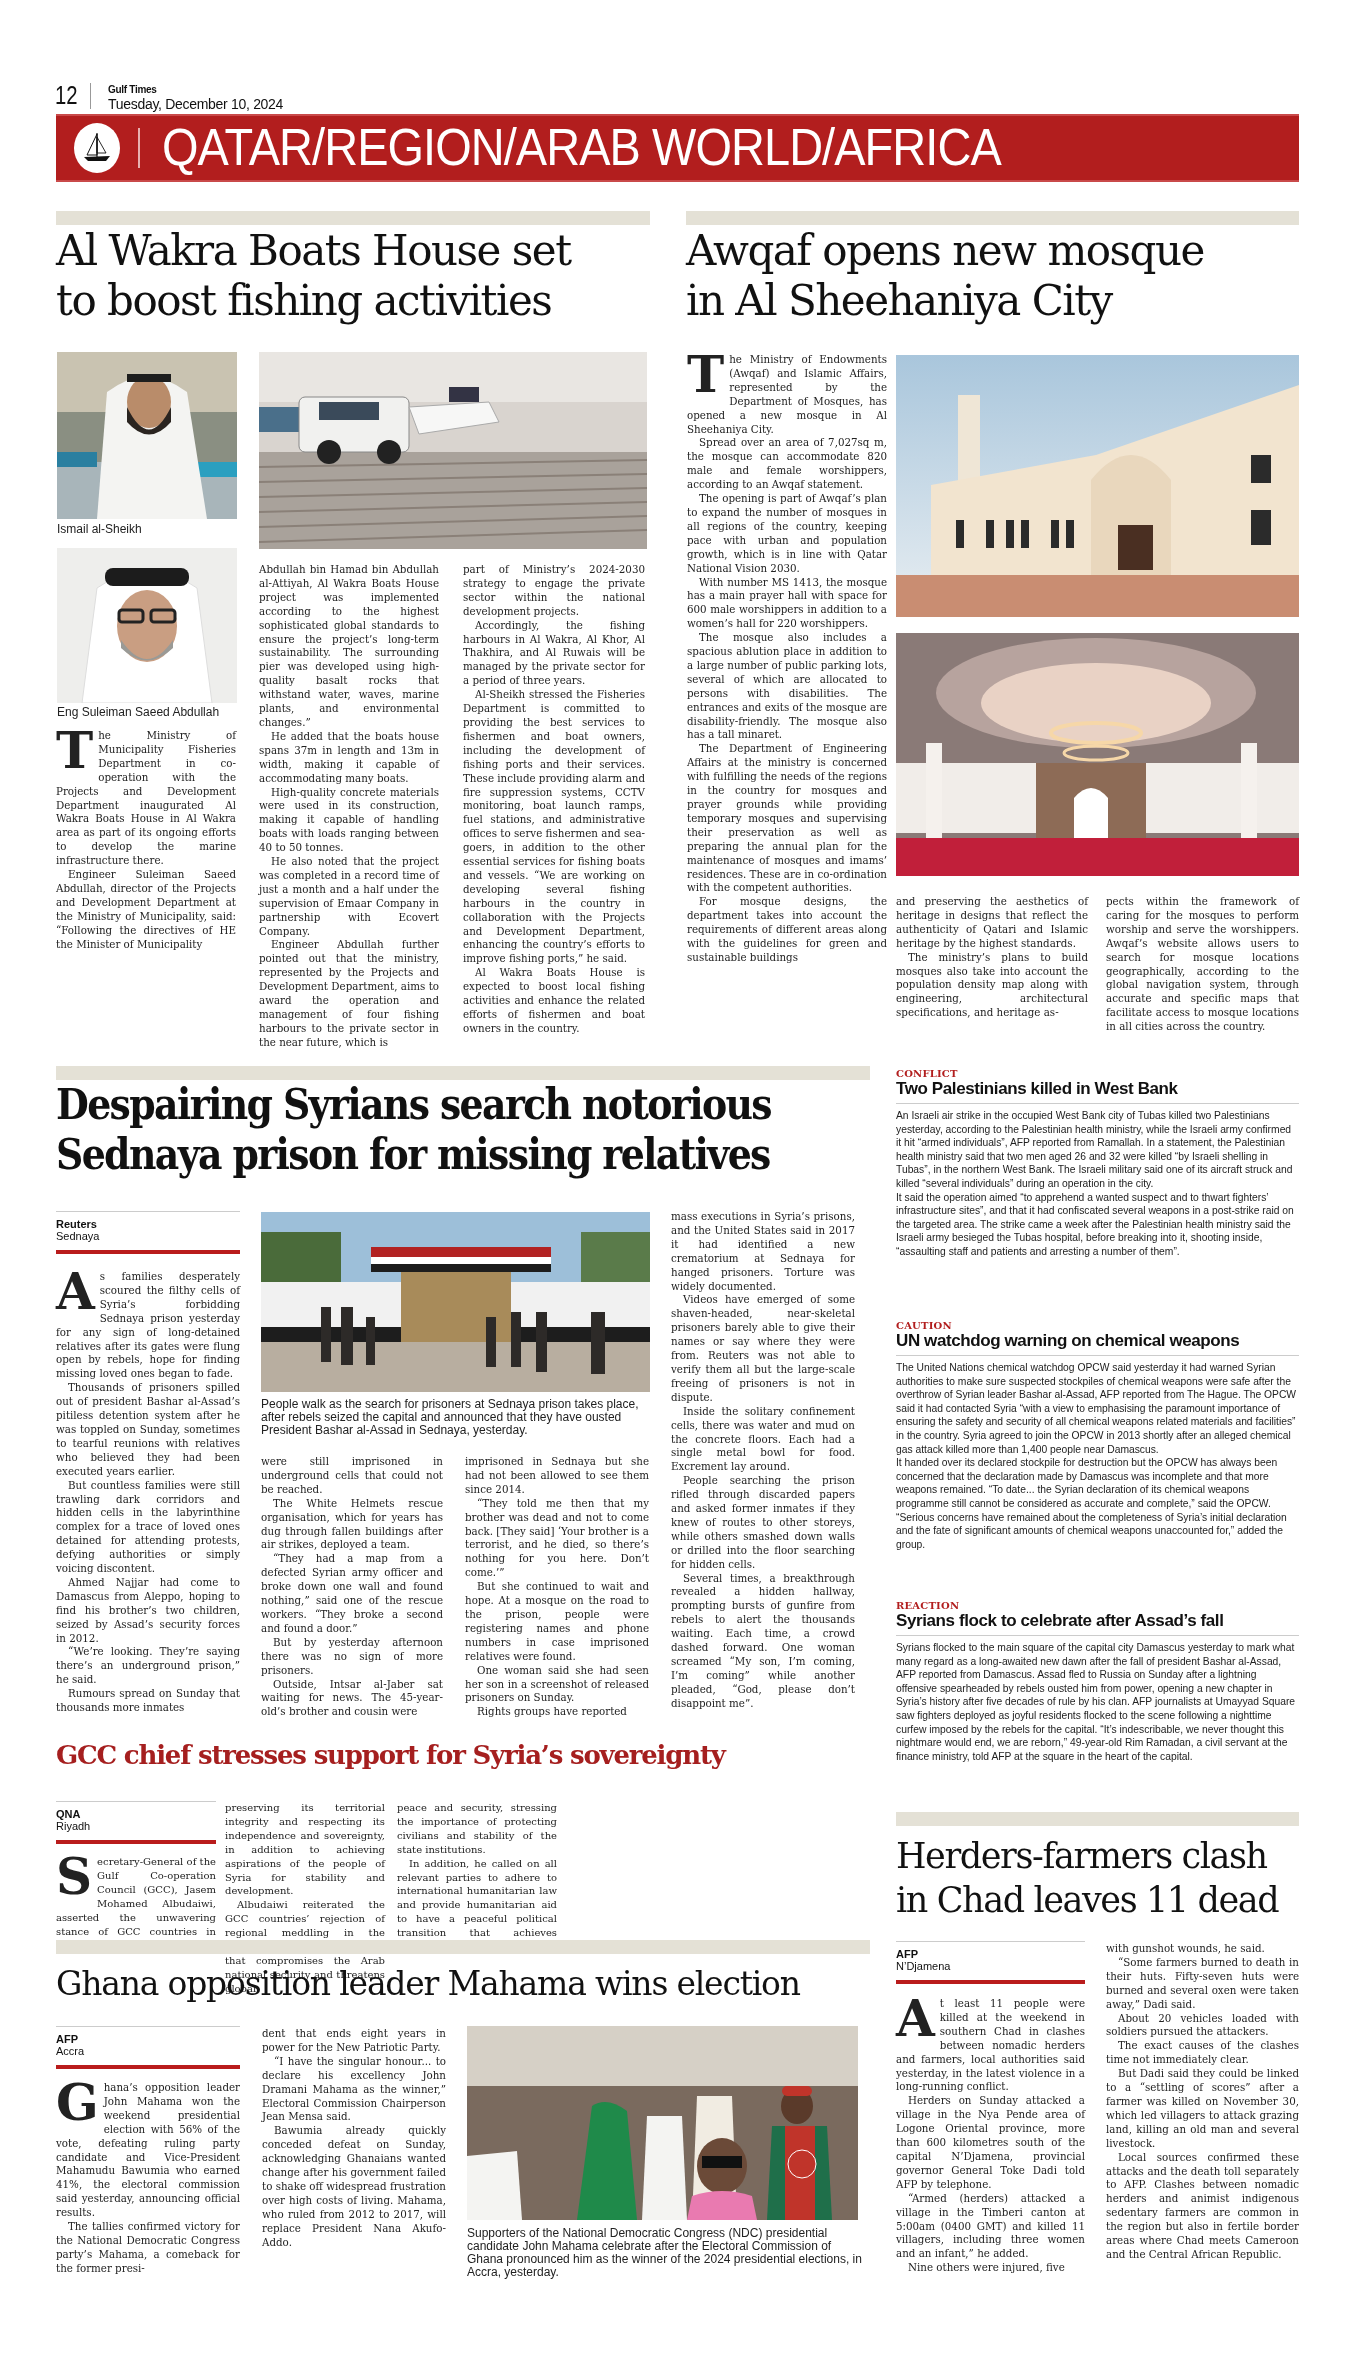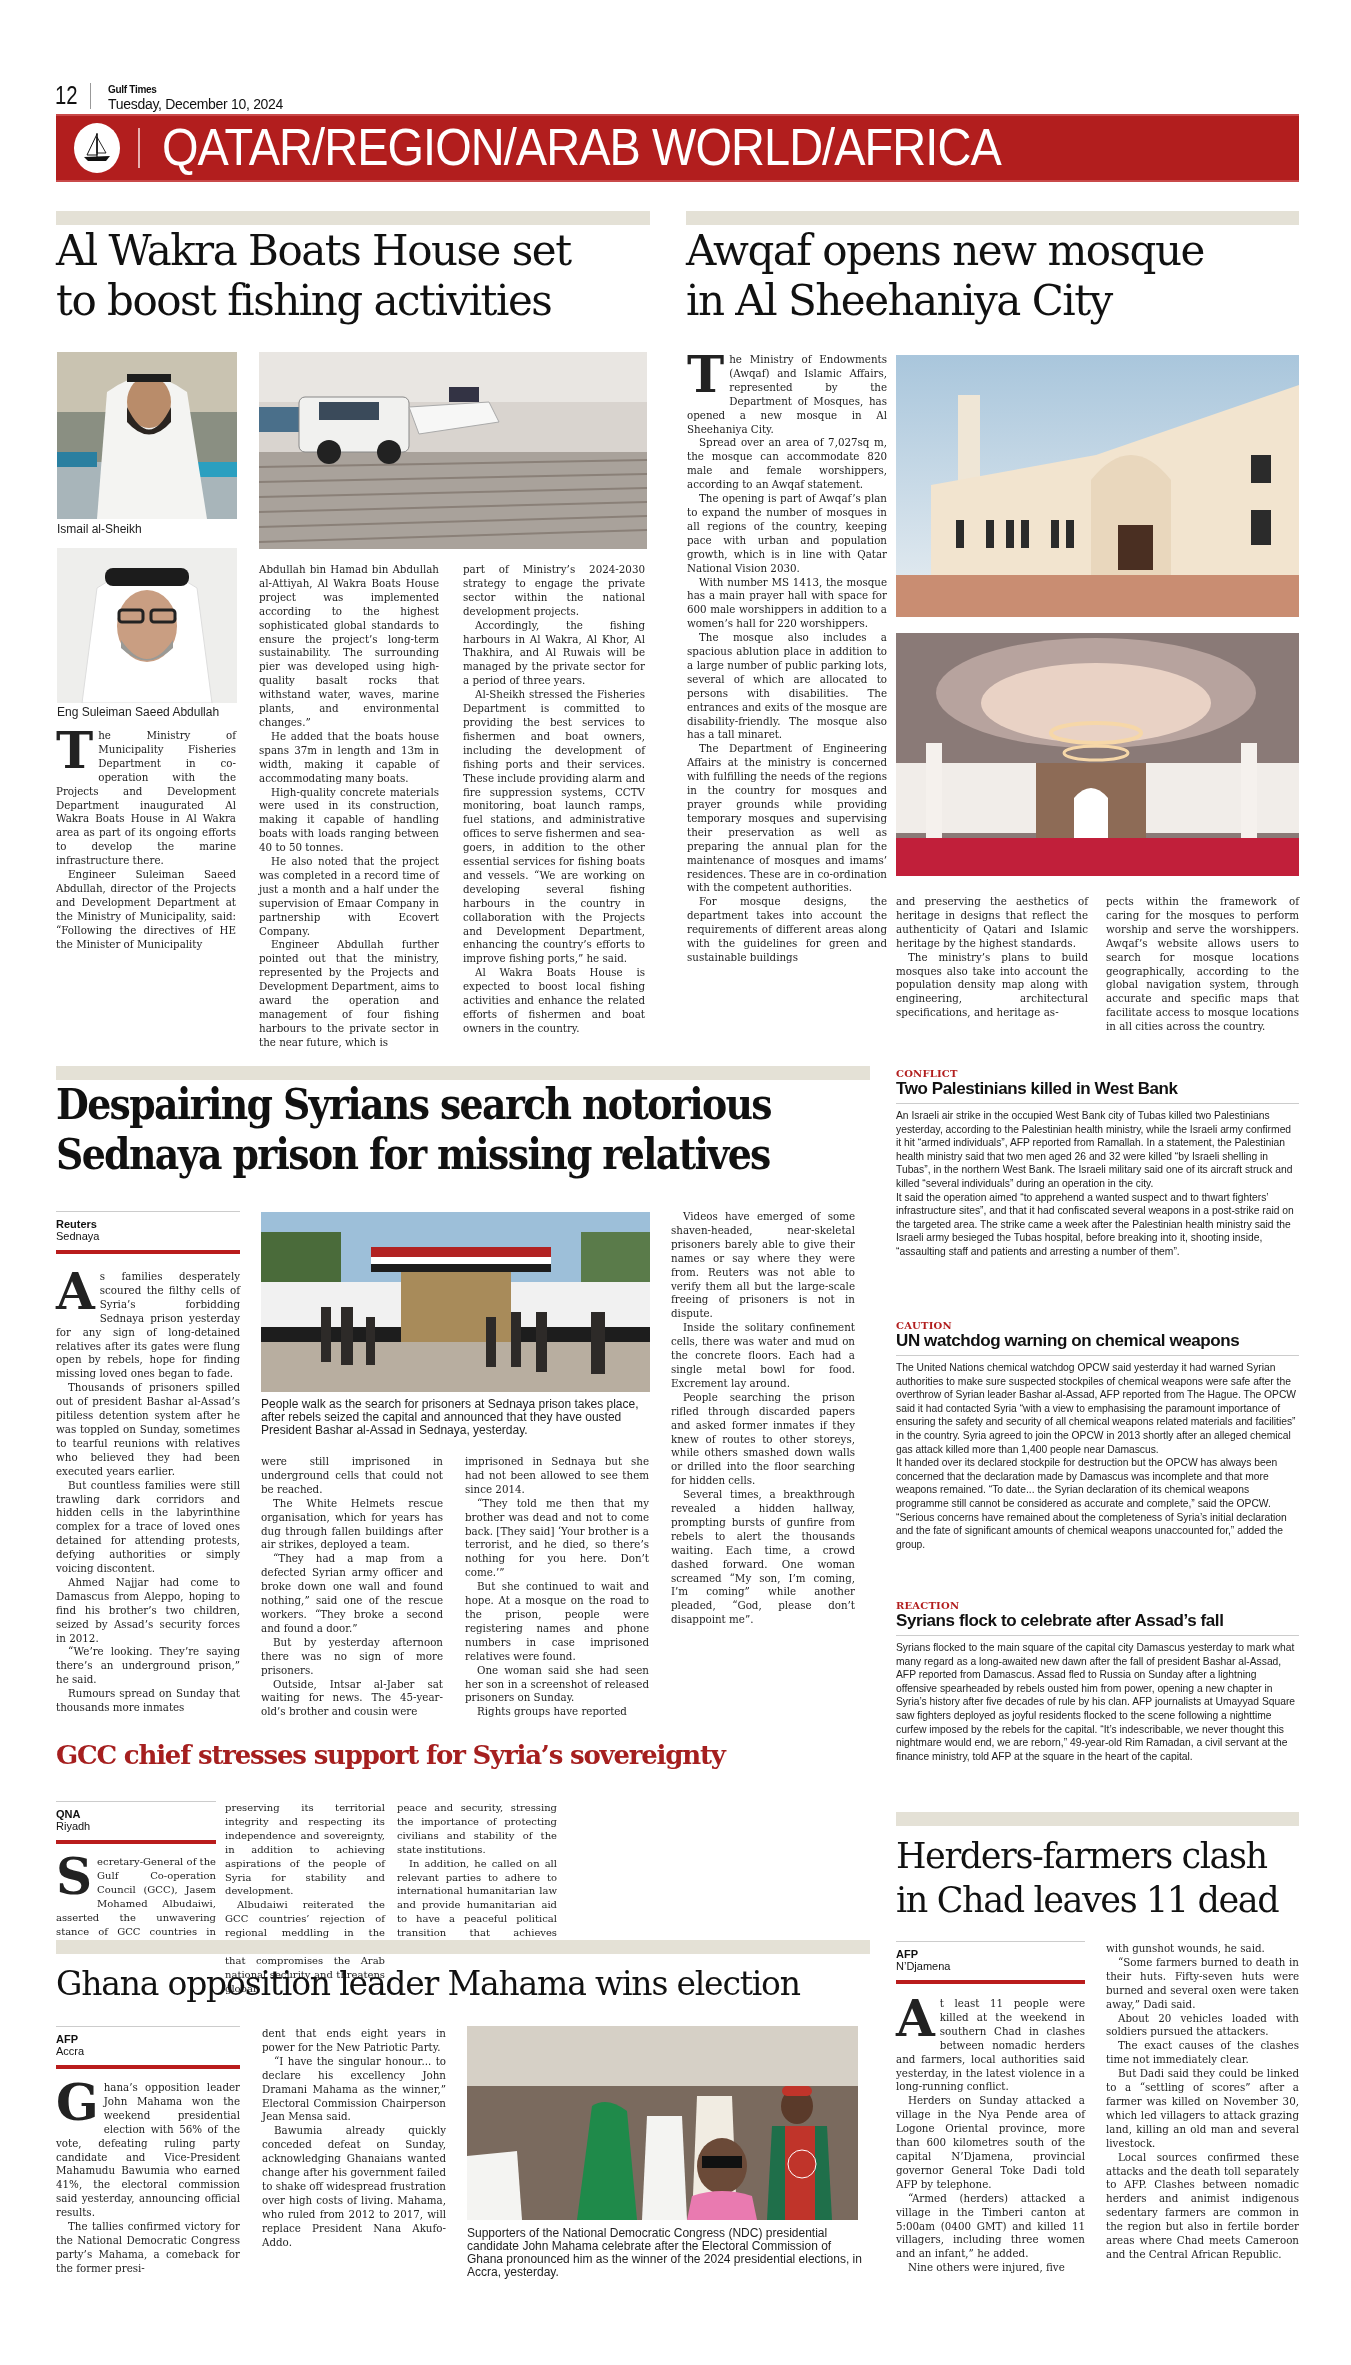--- a/index.html
+++ b/index.html
@@ -259,20 +259,21 @@
   <p>Outside, Intsar al-Jaber sat waiting for news. The 45-year-old’s brother and cousin were</p>
 </div>
 <div class="abs body-text" style="left:465px;top:1455px;width:184px;">
   <p class="first">imprisoned in Sednaya but she had not been allowed to see them since 2014.</p>
   <p>“They told me then that my brother was dead and not to come back. [They said] ‘Your brother is a terrorist, and he died, so there’s nothing for you here. Don’t come.’”</p>
   <p>But she continued to wait and hope. At a mosque on the road to the prison, people were registering names and phone numbers in case imprisoned relatives were found.</p>
   <p>One woman said she had seen her son in a screenshot of released prisoners on Sunday.</p>
   <p>Rights groups have reported</p>
 </div>
 <div class="abs body-text" style="left:671px;top:1210px;width:184px;">
+  <p class="first">mass executions in Syria’s prisons, and the United States said in 2017 it had identified a new crematorium at Sednaya for hanged prisoners. Torture was widely documented.</p>
   <p>Videos have emerged of some shaven-headed, near-skeletal prisoners barely able to give their names or say where they were from. Reuters was not able to verify them all but the large-scale freeing of prisoners is not in dispute.</p>
   <p>Inside the solitary confinement cells, there was water and mud on the concrete floors. Each had a single metal bowl for food. Excrement lay around.</p>
   <p>People searching the prison rifled through discarded papers and asked former inmates if they knew of routes to other storeys, while others smashed down walls or drilled into the floor searching for hidden cells.</p>
   <p>Several times, a breakthrough revealed a hidden hallway, prompting bursts of gunfire from rebels to alert the thousands waiting. Each time, a crowd dashed forward. One woman screamed “My son, I’m coming, I’m coming” while another pleaded, “God, please don’t disappoint me”.</p>
 </div>
 
 <div class="abs" style="left:896px;top:1068px;width:403px;">
   <div class="brief-kicker">CONFLICT</div>
   <div class="brief-title">Two Palestinians killed in West Bank</div>
   <div class="brief-text">

